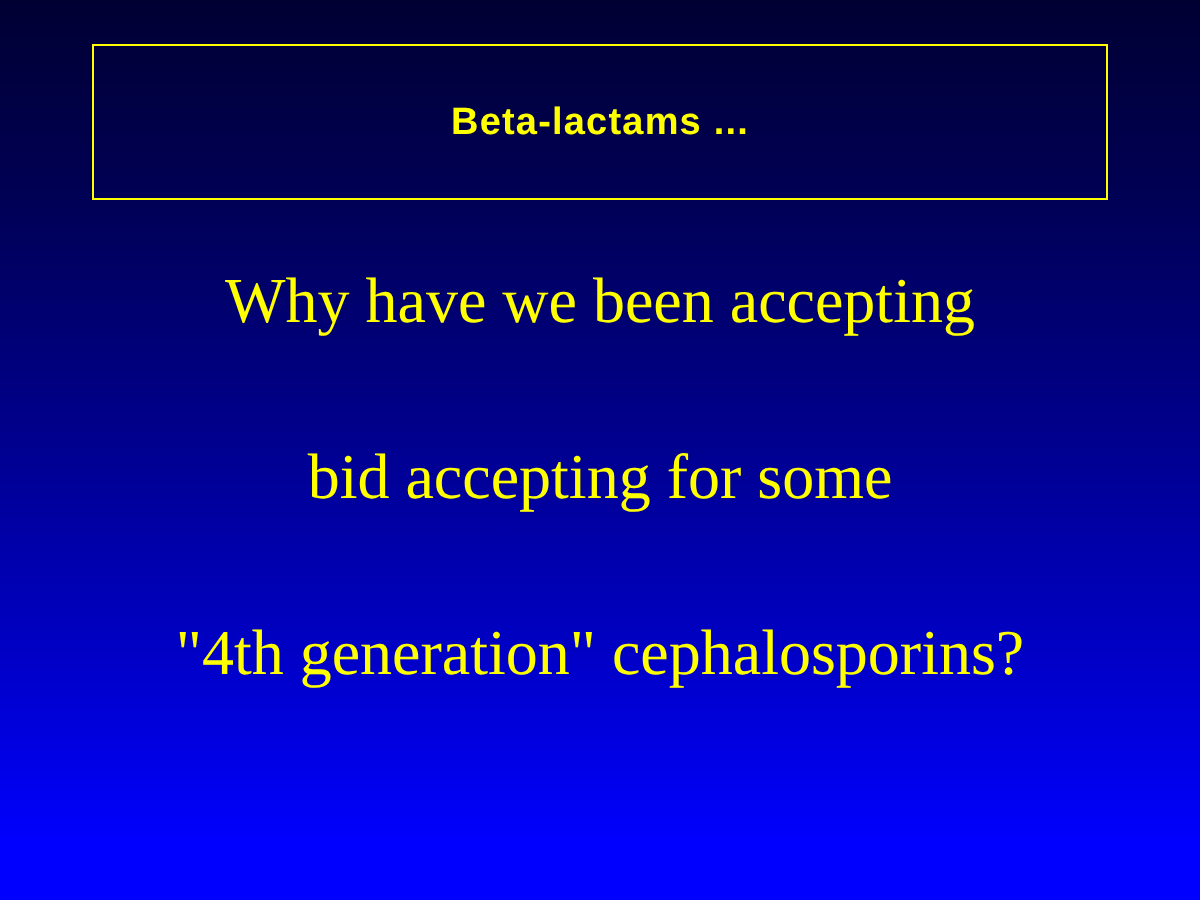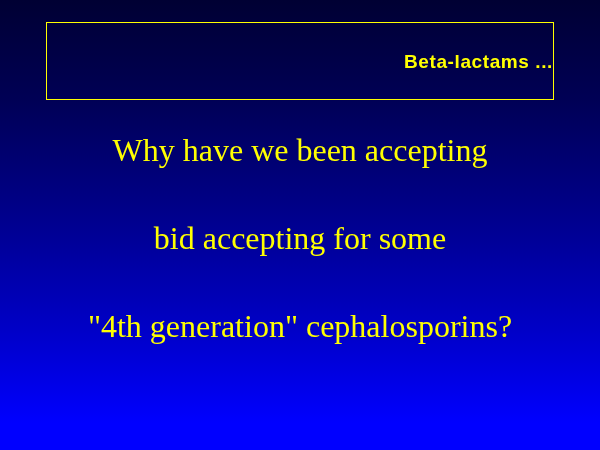--- a/index.html
+++ b/index.html
@@ -29,21 +29,21 @@
     position: absolute;
     left: 46px;
     top: 22px;
     width: 508px;
     height: 78px;
     box-sizing: border-box;
     border: 1px solid #ffff00;
     background: transparent;
     display: flex;
     align-items: center;
-    justify-content: flex-end;
+    justify-content: center;
   }
 
   #title-text {
     color: #ffff00;
     font-family: "Liberation Sans", sans-serif;
     font-size: 19px;
     font-weight: bold;
     letter-spacing: 0.6px;
     line-height: 1;
     white-space: nowrap;

